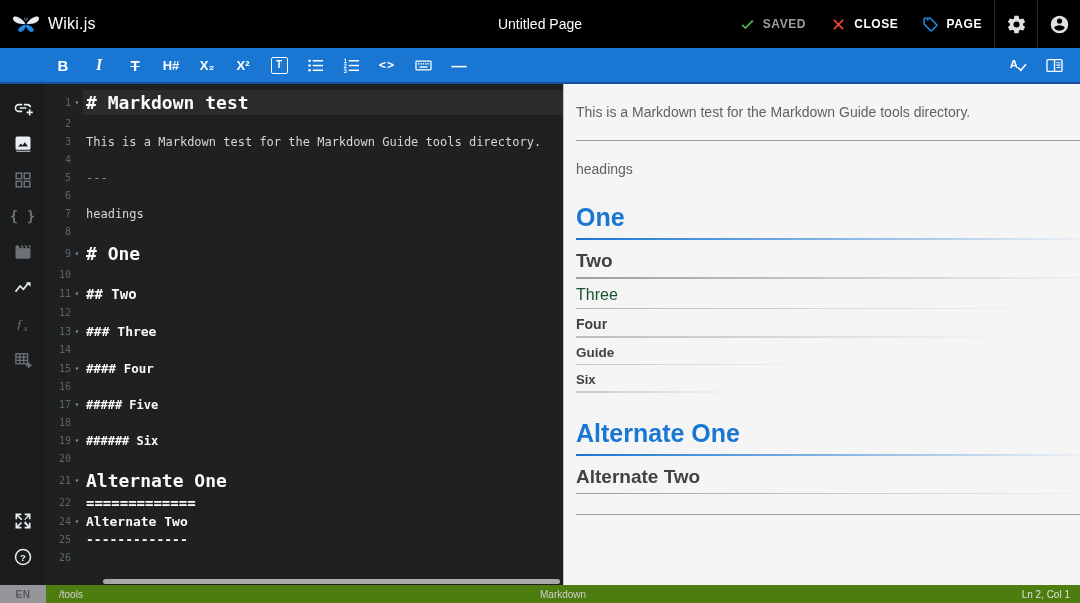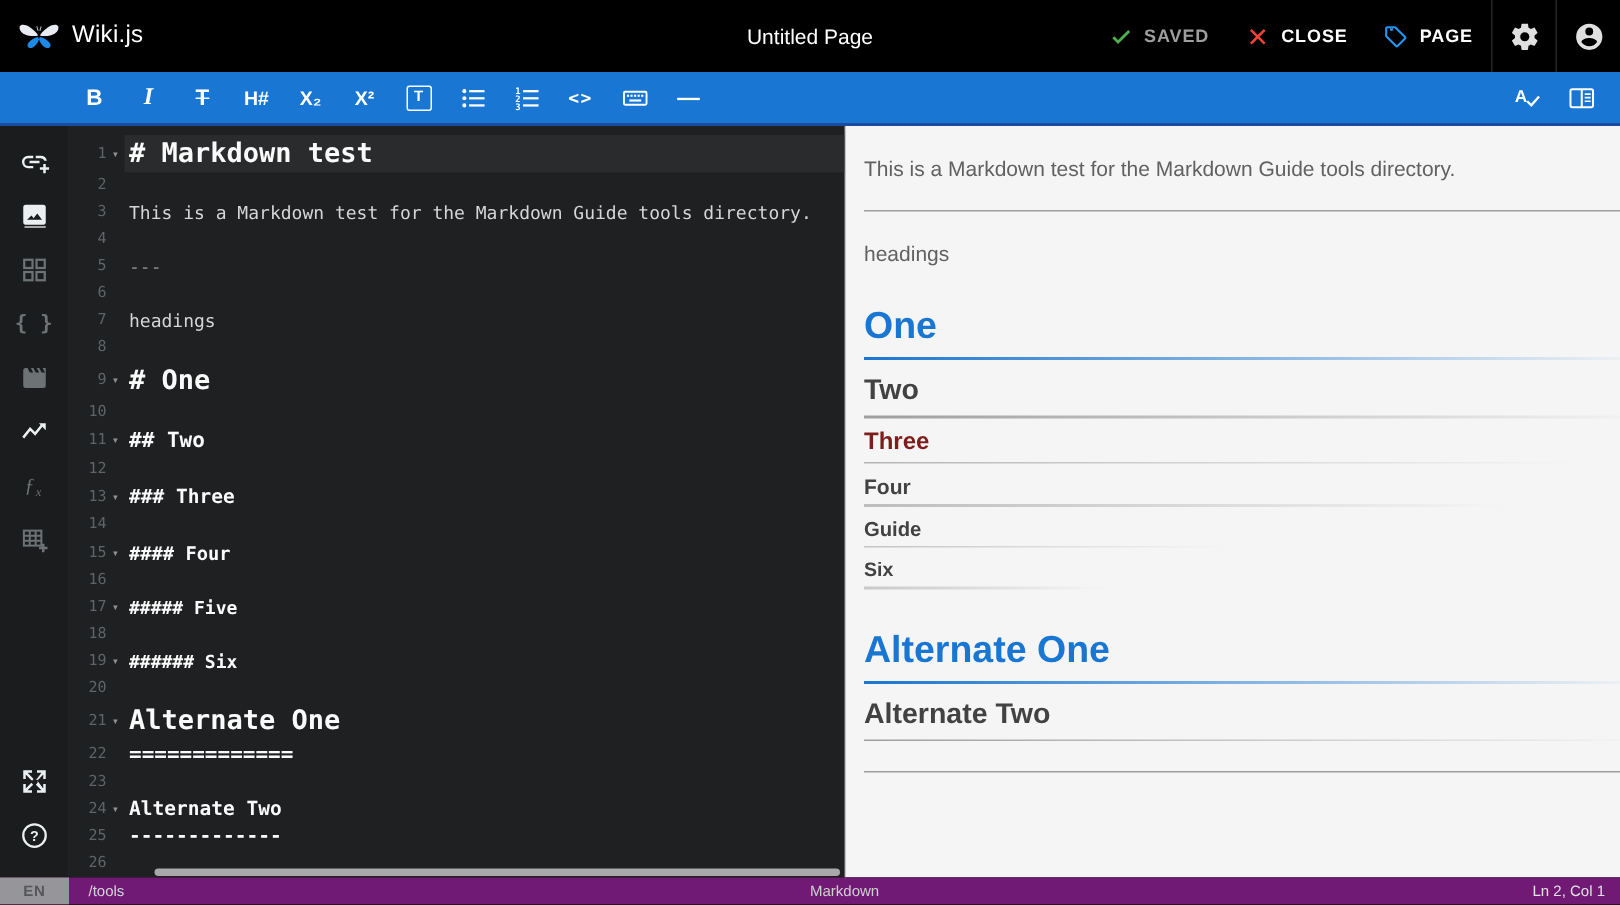--- a/index.html
+++ b/index.html
@@ -73,32 +73,32 @@
   .ed-h1sub { font-size:14px; line-height:20px; } .ed-h1sub .code { font-weight:bold; color:#fafafa; }
   .ed-h2sub { font-size:13px; line-height:18px; } .ed-h2sub .code { font-weight:bold; color:#fafafa; }
   .ed-hscroll { position:absolute; bottom:1px; left:58px; right:3px; height:5px; background:#a9a9a9; border-radius:3px; cursor:pointer; }
   
   .preview { flex:1; background:#f5f5f5; border-left:1px solid #c2c2c2; overflow:hidden; padding:20px 0 0 12px; color:#424242; }
   .preview > :first-child { margin-top:0; }
   .pv-h1 { font-size:25px; font-weight:bold; color:#1976d2; margin:26px 0 0; }
   .pv-h1::after { content:''; display:block; height:2px; margin-top:6px; background:linear-gradient(to right,#1976d2,rgba(25,118,210,.04)); }
   .pv-h2 { font-size:19px; font-weight:bold; color:#424242; margin:10px 0 0; }
   .pv-h2::after { content:''; display:block; height:1.5px; margin-top:5px; background:linear-gradient(to right,#9e9e9e,rgba(158,158,158,.05)); }
-  .pv-h3 { font-size:16px; font-weight:bold; color:#7f1d1d; margin:7px 0 3px; }
+  .pv-h3 { font-size:16px; font-weight:normal; color:#14532d; margin:7px 0 3px; }
   .pv-h3::after { content:''; display:block; height:1.5px; margin-top:4px; background:linear-gradient(to right,#b5b5b5,rgba(181,181,181,0) 95%); }
   .pv-h4 { font-size:14px; font-weight:bold; color:#424242; margin:7px 0 0; }
   .pv-h4::after { content:''; display:block; height:1.5px; margin-top:4px; background:linear-gradient(to right,#bdbdbd,rgba(189,189,189,0) 85%); }
   .pv-h5 { font-size:13.5px; font-weight:bold; color:#424242; margin:7px 0 0; }
   .pv-h5::after { content:''; display:block; height:1.5px; margin-top:4px; background:linear-gradient(to right,#c4c4c4,rgba(196,196,196,0) 48%); }
   .pv-h6 { font-size:13px; font-weight:bold; color:#424242; margin:7px 0 0; }
   .pv-h6::after { content:''; display:block; height:1.5px; margin-top:4px; background:linear-gradient(to right,#c9c9c9,rgba(201,201,201,0) 32%); }
   .pv-p { font-size:14px; color:#616161; margin:16px 0; }
   .pv-hr { border:none; border-top:1px solid #9e9e9e; margin:20px 0; }
   
-  .statusbar { height:18px; background:#701a75; display:flex; align-items:center; font-size:10px; color:#d9d9db; position:relative; }
+  .statusbar { height:18px; background:#4d7c0f; display:flex; align-items:center; font-size:10px; color:#d9d9db; position:relative; }
   .sb-lang { width:46px; height:18px; background:#96969a; color:#55565a; font-weight:bold; border:none;
     font-size:10px; display:flex; align-items:center; justify-content:center; cursor:pointer;
     font-family:"Liberation Sans",sans-serif; letter-spacing:.5px; }
   .sb-path { margin-left:13px; color:#d3d5d7; }
   .sb-mode { position:absolute; left:540px; color:#cfcfd1; }
   .sb-cursor { margin-left:auto; padding-right:10px; color:#e2e2e4; }
 </style>
 </head>
 <body>
 
@@ -437,25 +437,20 @@
         <div class="ed-line ed-h1">
           <span class="ln">21</span>
           <span class="fold">▾</span>
           <span class="code">Alternate One</span>
         </div>
         <div class="ed-line ed-h1sub">
           <span class="ln">22</span>
           <span class="fold"></span>
           <span class="code">=============</span>
         </div>
-        <div class="ed-line ed-body">
-          <span class="ln">23</span>
-          <span class="fold"></span>
-          <span class="code"></span>
-        </div>
         <div class="ed-line ed-h2sub">
           <span class="ln">24</span>
           <span class="fold">▾</span>
           <span class="code">Alternate Two</span>
         </div>
         <div class="ed-line ed-h2sub">
           <span class="ln">25</span>
           <span class="fold"></span>
           <span class="code">-------------</span>
         </div>

